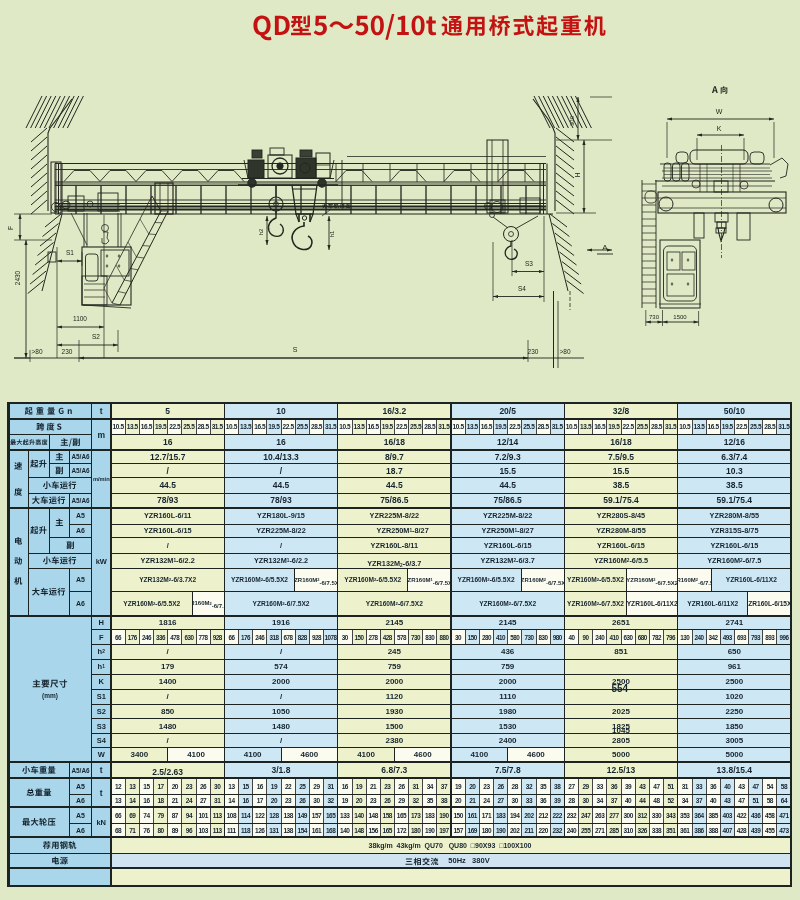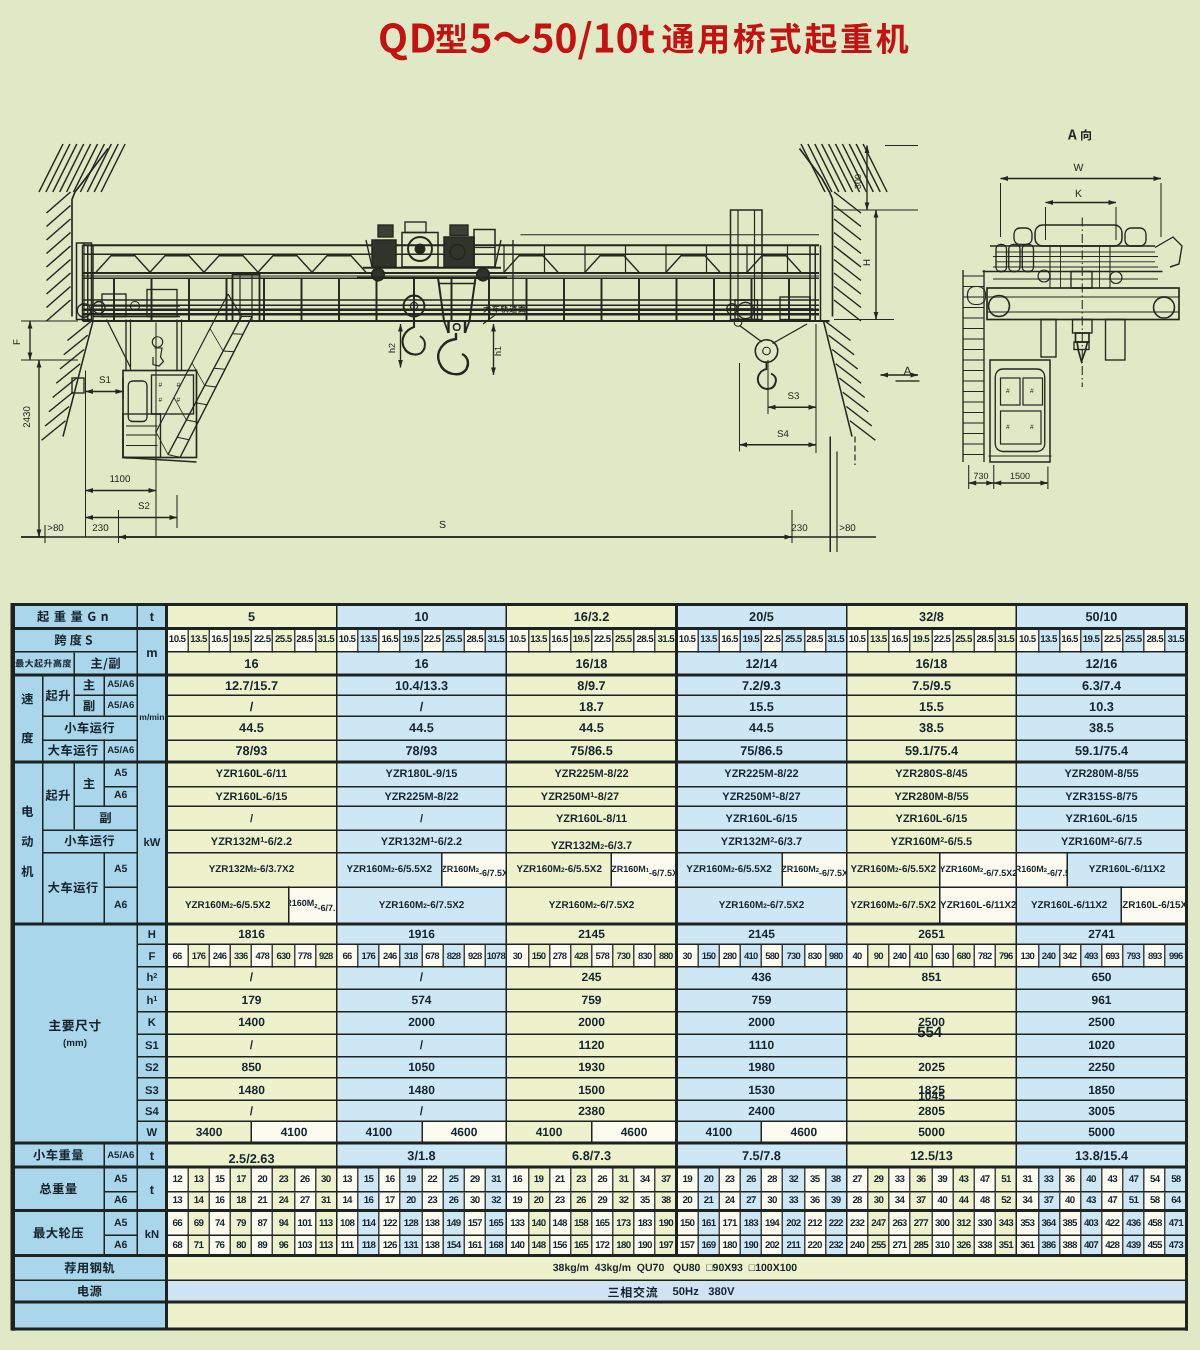--- a/index.html
+++ b/index.html
@@ -177,21 +177,21 @@
 <div style="position:absolute;left:677.7px;top:493.0px;width:113.3px;height:14.5px;display:flex;align-items:center;justify-content:center;text-align:center;font-size:8.5px;color:#16242e;font-weight:bold;font-family:'Liberation Sans',sans-serif;white-space:nowrap;overflow:hidden">59.1/75.4</div>
 
 <div style="position:absolute;left:111.0px;top:507.5px;width:113.3px;height:16.5px;display:flex;align-items:center;justify-content:center;text-align:center;font-size:7.3px;color:#16242e;font-weight:bold;font-family:'Liberation Sans',sans-serif;white-space:nowrap;overflow:hidden">YZR160L-6/11</div>
 <div style="position:absolute;left:224.3px;top:507.5px;width:113.4px;height:16.5px;display:flex;align-items:center;justify-content:center;text-align:center;font-size:7.3px;color:#16242e;font-weight:bold;font-family:'Liberation Sans',sans-serif;white-space:nowrap;overflow:hidden">YZR180L-9/15</div>
 <div style="position:absolute;left:337.7px;top:507.5px;width:113.3px;height:16.5px;display:flex;align-items:center;justify-content:center;text-align:center;font-size:7.3px;color:#16242e;font-weight:bold;font-family:'Liberation Sans',sans-serif;white-space:nowrap;overflow:hidden">YZR225M-8/22</div>
 <div style="position:absolute;left:451.0px;top:507.5px;width:113.3px;height:16.5px;display:flex;align-items:center;justify-content:center;text-align:center;font-size:7.3px;color:#16242e;font-weight:bold;font-family:'Liberation Sans',sans-serif;white-space:nowrap;overflow:hidden">YZR225M-8/22</div>
 <div style="position:absolute;left:564.3px;top:507.5px;width:113.4px;height:16.5px;display:flex;align-items:center;justify-content:center;text-align:center;font-size:7.3px;color:#16242e;font-weight:bold;font-family:'Liberation Sans',sans-serif;white-space:nowrap;overflow:hidden">YZR280S-8/45</div>
 <div style="position:absolute;left:677.7px;top:507.5px;width:113.3px;height:16.5px;display:flex;align-items:center;justify-content:center;text-align:center;font-size:7.3px;color:#16242e;font-weight:bold;font-family:'Liberation Sans',sans-serif;white-space:nowrap;overflow:hidden">YZR280M-8/55</div>
 <div style="position:absolute;left:111.0px;top:524.0px;width:113.3px;height:13.5px;display:flex;align-items:center;justify-content:center;text-align:center;font-size:7.3px;color:#16242e;font-weight:bold;font-family:'Liberation Sans',sans-serif;white-space:nowrap;overflow:hidden">YZR160L-6/15</div>
 <div style="position:absolute;left:224.3px;top:524.0px;width:113.4px;height:13.5px;display:flex;align-items:center;justify-content:center;text-align:center;font-size:7.3px;color:#16242e;font-weight:bold;font-family:'Liberation Sans',sans-serif;white-space:nowrap;overflow:hidden">YZR225M-8/22</div>
-<div style="position:absolute;left:330px;top:524.0px;width:113.3px;height:13.5px;display:flex;align-items:center;justify-content:center;text-align:left;font-size:7.3px;color:#16242e;font-weight:bold;font-family:'Liberation Sans',sans-serif;white-space:nowrap;overflow:hidden">YZR250M<sub>1</sub>-8/27</div>
+<div style="position:absolute;left:346px;top:524.0px;width:113.3px;height:13.5px;display:flex;align-items:center;justify-content:center;text-align:left;font-size:7.3px;color:#16242e;font-weight:bold;font-family:'Liberation Sans',sans-serif;white-space:nowrap;overflow:hidden">YZR250M<sub>1</sub>-8/27</div>
 <div style="position:absolute;left:451.0px;top:524.0px;width:113.3px;height:13.5px;display:flex;align-items:center;justify-content:center;text-align:center;font-size:7.3px;color:#16242e;font-weight:bold;font-family:'Liberation Sans',sans-serif;white-space:nowrap;overflow:hidden">YZR250M<sub>1</sub>-8/27</div>
 <div style="position:absolute;left:564.3px;top:524.0px;width:113.4px;height:13.5px;display:flex;align-items:center;justify-content:center;text-align:center;font-size:7.3px;color:#16242e;font-weight:bold;font-family:'Liberation Sans',sans-serif;white-space:nowrap;overflow:hidden">YZR280M-8/55</div>
 <div style="position:absolute;left:677.7px;top:524.0px;width:113.3px;height:13.5px;display:flex;align-items:center;justify-content:center;text-align:center;font-size:7.3px;color:#16242e;font-weight:bold;font-family:'Liberation Sans',sans-serif;white-space:nowrap;overflow:hidden">YZR315S-8/75</div>
 <div style="position:absolute;left:111.0px;top:537.5px;width:113.3px;height:15.5px;display:flex;align-items:center;justify-content:center;text-align:center;font-size:7.3px;color:#16242e;font-weight:bold;font-family:'Liberation Sans',sans-serif;white-space:nowrap;overflow:hidden">/</div>
 <div style="position:absolute;left:224.3px;top:537.5px;width:113.4px;height:15.5px;display:flex;align-items:center;justify-content:center;text-align:center;font-size:7.3px;color:#16242e;font-weight:bold;font-family:'Liberation Sans',sans-serif;white-space:nowrap;overflow:hidden">/</div>
 <div style="position:absolute;left:337.7px;top:537.5px;width:113.3px;height:15.5px;display:flex;align-items:center;justify-content:center;text-align:center;font-size:7.3px;color:#16242e;font-weight:bold;font-family:'Liberation Sans',sans-serif;white-space:nowrap;overflow:hidden">YZR160L-8/11</div>
 <div style="position:absolute;left:451.0px;top:537.5px;width:113.3px;height:15.5px;display:flex;align-items:center;justify-content:center;text-align:center;font-size:7.3px;color:#16242e;font-weight:bold;font-family:'Liberation Sans',sans-serif;white-space:nowrap;overflow:hidden">YZR160L-6/15</div>
 <div style="position:absolute;left:564.3px;top:537.5px;width:113.4px;height:15.5px;display:flex;align-items:center;justify-content:center;text-align:center;font-size:7.3px;color:#16242e;font-weight:bold;font-family:'Liberation Sans',sans-serif;white-space:nowrap;overflow:hidden">YZR160L-6/15</div>
 <div style="position:absolute;left:677.7px;top:537.5px;width:113.3px;height:15.5px;display:flex;align-items:center;justify-content:center;text-align:center;font-size:7.3px;color:#16242e;font-weight:bold;font-family:'Liberation Sans',sans-serif;white-space:nowrap;overflow:hidden">YZR160L-6/15</div>
 <div style="position:absolute;left:111.0px;top:553.0px;width:113.3px;height:15.0px;display:flex;align-items:center;justify-content:center;text-align:center;font-size:7.3px;color:#16242e;font-weight:bold;font-family:'Liberation Sans',sans-serif;white-space:nowrap;overflow:hidden">YZR132M<sub>1</sub>-6/2.2</div>

